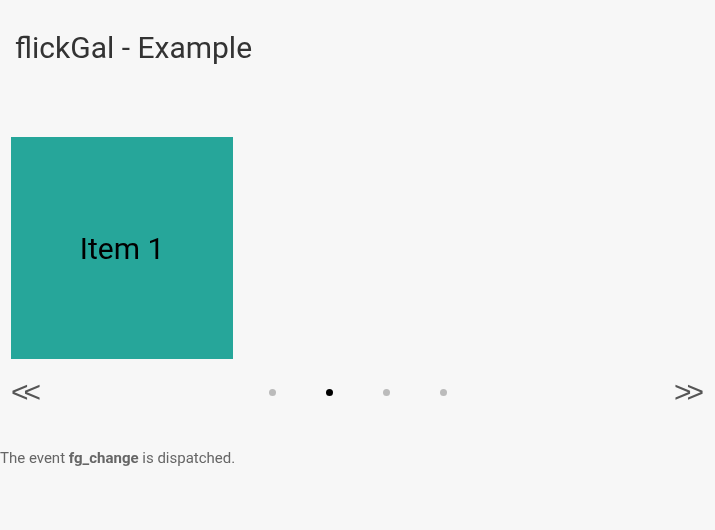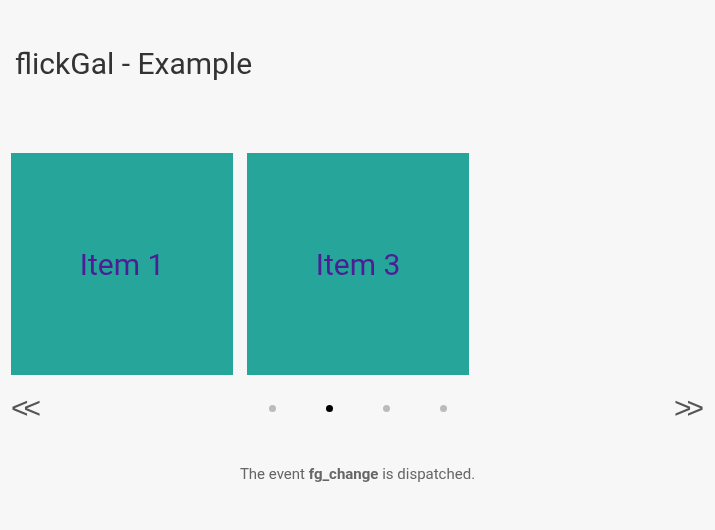--- a/index.html
+++ b/index.html
@@ -11,21 +11,21 @@
       font-family: -apple-system, BlinkMacSystemFont, "Segoe UI", Roboto, "Helvetica Neue", Arial, sans-serif;
       background: #f7f7f7;
       width: 715px;
       height: 530px;
       overflow: hidden;
     }
     .page-title {
       font-size: 30px;
       font-weight: 400;
       color: #333;
-      padding: 46px 15px 0 15px;
+      padding: 30px 15px 0 15px;
     }
     .carousel {
       margin-top: 72px;
       padding: 0 11px;
     }
     .carousel-track {
       display: flex;
       gap: 14px;
     }
     .carousel-item {
@@ -33,21 +33,21 @@
       width: 222px;
       height: 222px;
       display: flex;
       align-items: center;
       justify-content: center;
       flex-shrink: 0;
     }
     .carousel-item-label {
       font-size: 30px;
       font-weight: 400;
-      color: #4c1d95;
+      color: #000000;
     }
     .carousel-controls {
       display: flex;
       align-items: center;
       justify-content: space-between;
       padding: 18px 11px 0 11px;
     }
     .nav-btn {
       font-size: 30px;
       color: #555;
@@ -72,41 +72,37 @@
       width: 7px;
       height: 7px;
       border-radius: 50%;
       background: #bbb;
       cursor: pointer;
     }
     .dot.active {
       background: #000;
     }
     .status-text {
-      text-align: center;
       margin-top: 42px;
       font-size: 15px;
       color: #666;
     }
     .status-text strong {
       font-weight: 700;
     }
   </style>
 </head>
 <body>
 
 <h1 class="page-title">flickGal - Example</h1>
 
 <div class="carousel">
   <div class="carousel-track">
     <div class="carousel-item">
       <span class="carousel-item-label">Item 1</span>
-    </div>
-    <div class="carousel-item">
-      <span class="carousel-item-label">Item 3</span>
     </div>
   </div>
 </div>
 
 <div class="carousel-controls">
   <span class="nav-btn nav-prev">&lt;&lt;</span>
   <div class="dots">
     <span class="dot"></span>
     <span class="dot active"></span>
     <span class="dot"></span>

